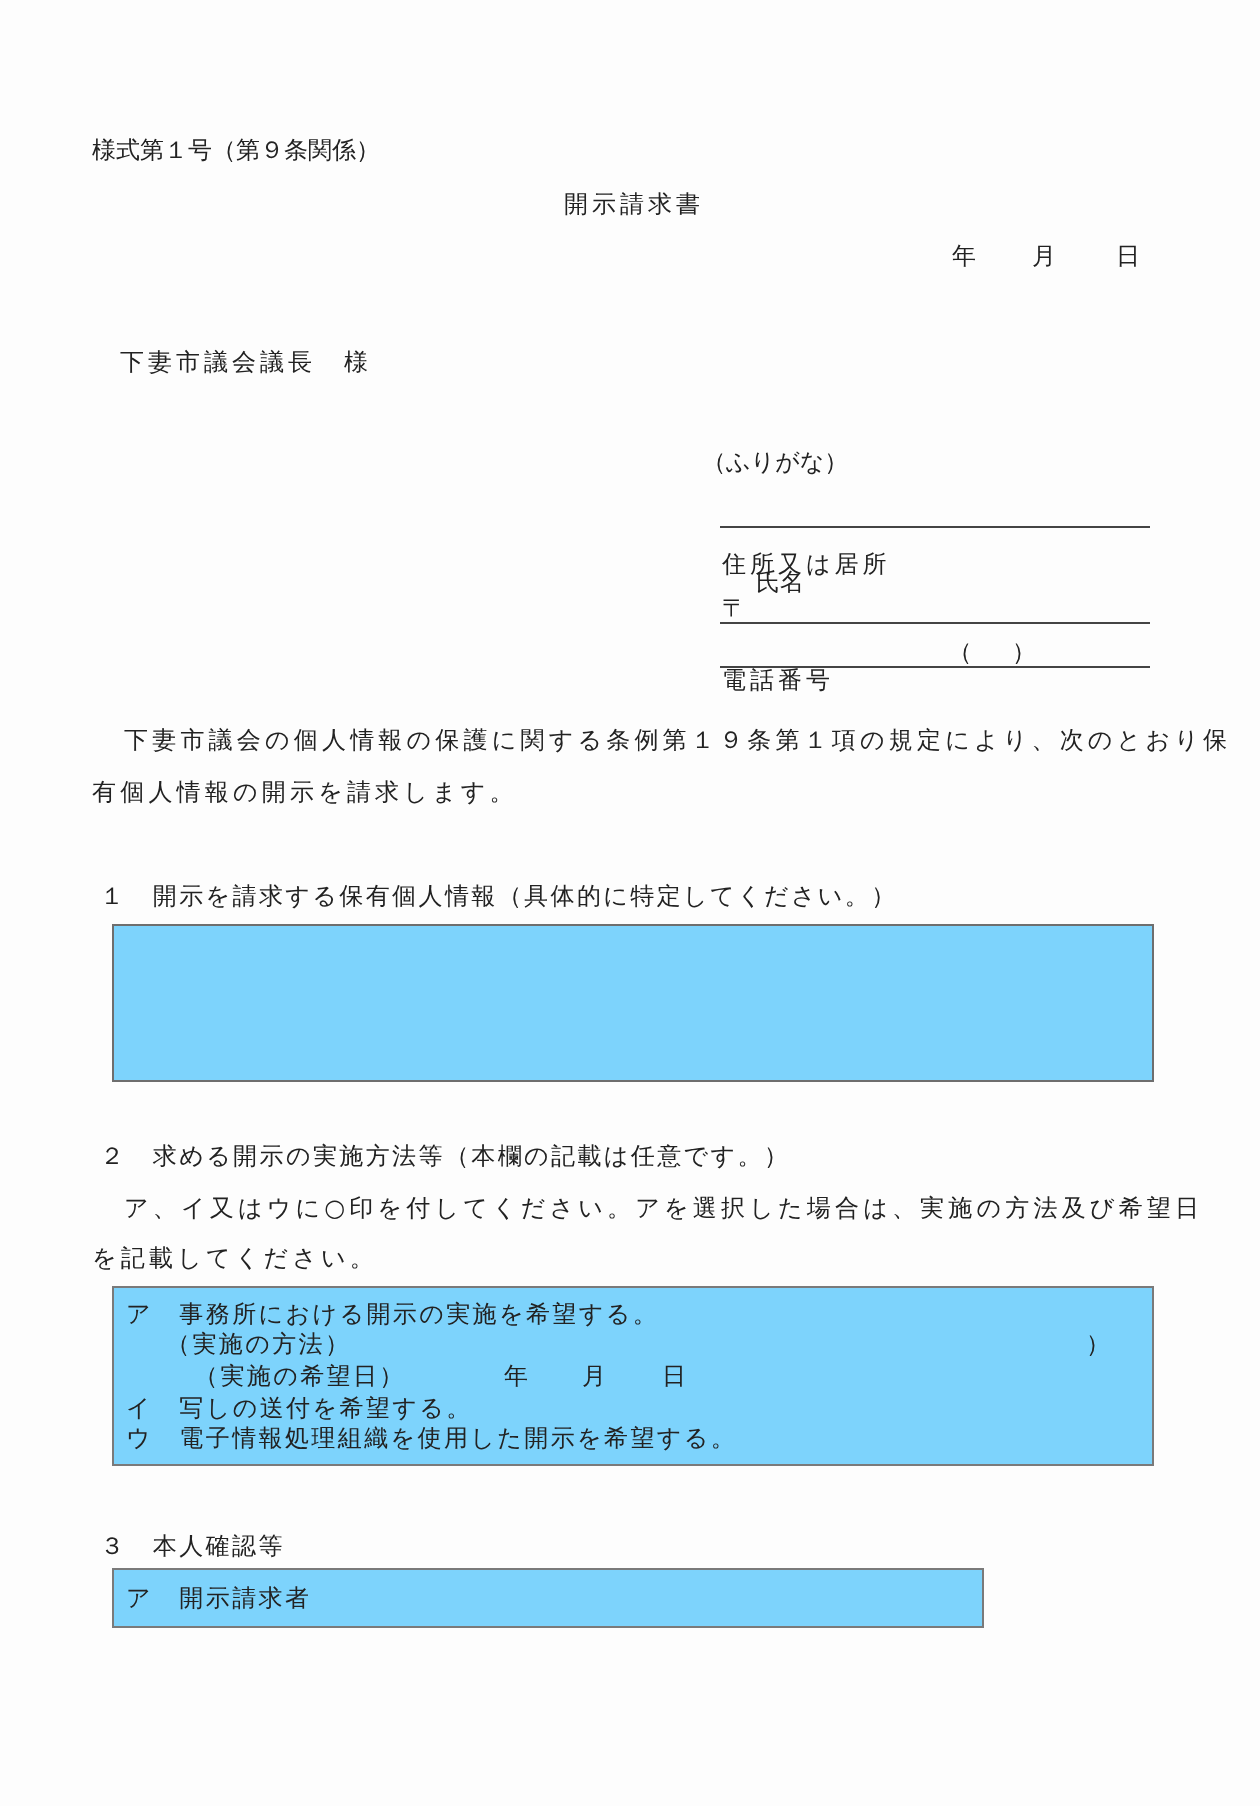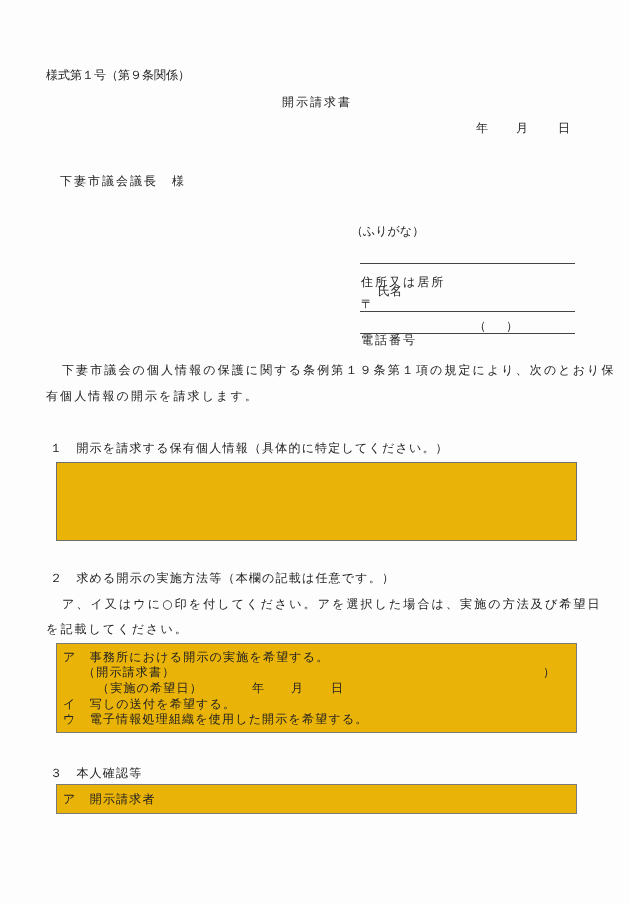--- a/index.html
+++ b/index.html
@@ -3,21 +3,21 @@
 <meta charset="utf-8">
 <style>
   html, body { margin:0; padding:0; }
   body {
     width:630px; height:903px; background:#fdfdfd; position:relative; overflow:hidden;
     font-family:"DejaVu Serif","Liberation Serif",serif; color:#222; font-size:12px;
   }
   .abs { position:absolute; white-space:nowrap; line-height:14px; }
   .sp { letter-spacing:2px; }
   .uline { position:absolute; height:0; border-top:1px solid #444; }
-  .box { position:absolute; border:1px solid #7a7a7a; box-sizing:border-box; background:#eab308;text-decoration:underline; }
+  .box { position:absolute; border:1px solid #7a7a7a; box-sizing:border-box; background:#7dd3fc;text-decoration:underline; }
   .box.thick { border:1.5px solid #6e6e6e; }
   .chk { display:inline-block; width:9px; height:9px; border:1px solid #333; margin-right:2px; vertical-align:-1px; box-sizing:border-box; }
   .opt { display:inline-block; margin-right:12px; }
 </style>
 </head>
 <body>
 
 <div class="abs" style="left:46px;top:68px;">様式第１号（第９条関係）</div>
 <div class="abs sp" style="left:282px;top:95px;">開示請求書</div>
 <div>
@@ -46,26 +46,26 @@
 
 <div class="abs" style="left:50px;top:441px;letter-spacing:1.2px;">１　開示を請求する保有個人情報（具体的に特定してください。）</div>
 <div class="box thick" style="left:56px;top:462px;width:521px;height:79px;"></div>
 
 <div class="abs" style="left:50px;top:571px;letter-spacing:1.2px;">２　求める開示の実施方法等（本欄の記載は任意です。）</div>
 <div class="abs" style="left:62px;top:597px;letter-spacing:2.1px;">ア、イ又はウに○印を付してください。アを選択した場合は、実施の方法及び希望日</div>
 <div class="abs" style="left:46px;top:622px;letter-spacing:2.1px;">を記載してください。</div>
 
 <div class="box" style="left:56px;top:643px;width:521px;height:90px;">
   <div class="abs" style="left:6px;top:6px;letter-spacing:1.2px;">ア　事務所における開示の実施を希望する。</div>
-  <div class="abs" style="left:26px;top:21px;letter-spacing:1.2px;">（開示請求書）</div>
+  <div class="abs" style="left:26px;top:21px;letter-spacing:1.2px;">（実施の方法）</div>
   <div class="abs" style="left:486px;top:21px;">）</div>
   <div class="abs" style="left:40px;top:37px;letter-spacing:1.2px;">（実施の希望日）</div>
   <div class="abs" style="left:195px;top:37px;">年</div>
   <div class="abs" style="left:234px;top:37px;">月</div>
   <div class="abs" style="left:274px;top:37px;">日</div>
   <div class="abs" style="left:6px;top:53px;letter-spacing:1.2px;">イ　写しの送付を希望する。</div>
   <div class="abs" style="left:6px;top:68px;letter-spacing:1.2px;">ウ　電子情報処理組織を使用した開示を希望する。</div>
 </div>
 
 <div class="abs" style="left:50px;top:766px;letter-spacing:1.2px;">３　本人確認等</div>
-<div class="box" style="left:56px;top:784px;width:521px;height:30px;padding-left:45px;">
+<div class="box" style="left:56px;top:784px;width:436px;height:30px;padding-left:45px;">
   <div class="abs" style="left:6px;top:7px;letter-spacing:1.2px;">ア　開示請求者</div>
 </div>
 
 </body></html>

